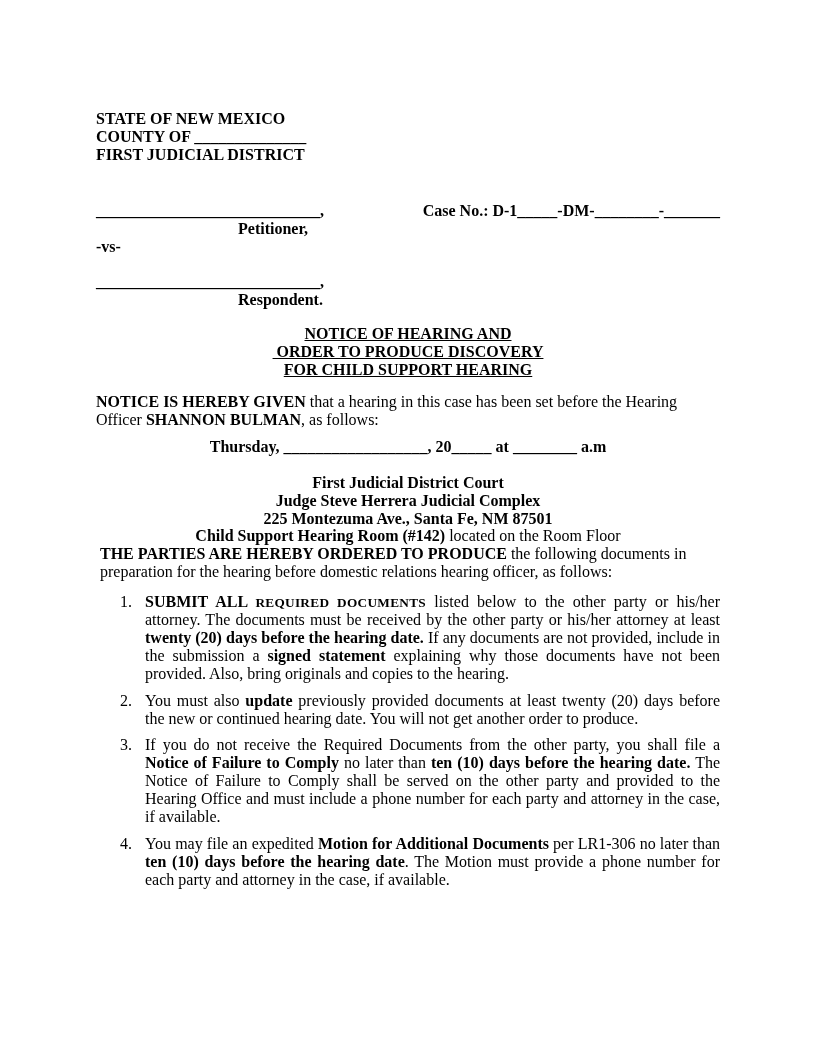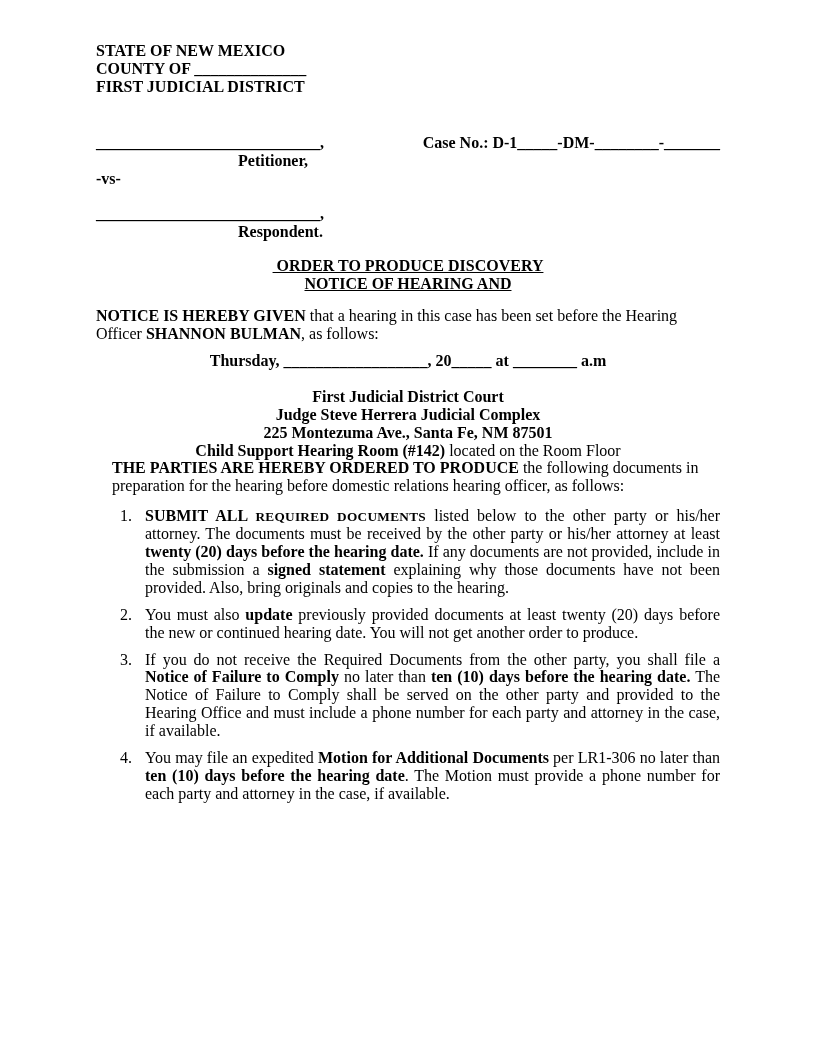--- a/index.html
+++ b/index.html
@@ -4,21 +4,21 @@
 <style>
   html, body {
     margin: 0;
     padding: 0;
     background: #ffffff;
   }
   .page {
     width: 816px;
     height: 1056px;
     box-sizing: border-box;
-    padding: 42px 96px 60px 96px;
+    padding: 110px 96px 60px 96px;
     background: #ffffff;
     font-family: "Liberation Serif", "DejaVu Serif", serif;
     font-size: 16px;
     line-height: 1.12;
     color: #000000;
     overflow: hidden;
   }
   .b, .bold { font-weight: bold; }
   .center { text-align: center; }
   .u { text-decoration: underline; }
@@ -27,21 +27,21 @@
   .header { margin-bottom: 38px; }
   .caption { margin-bottom: 16px; }
   .caption-row { display: flex; justify-content: space-between; }
   .indent { padding-left: 142px; }
   .gap-above { margin-top: 18px; }
 
   .title { margin-bottom: 14px; }
   .notice { margin: 0 0 9px 0; }
   .datetime { margin-bottom: 18px; }
   .location { }
-  .order { margin: 0 0 12px 16px; }
+  .order { margin: 0 0 12px 4px; }
 
   .list .item {
     position: relative;
     padding-left: 49px;
     text-align: justify;
     margin-bottom: 9px;
   }
   .list .item .num {
     position: absolute;
     left: 24px;
@@ -63,22 +63,23 @@
       <span>____________________________,</span>
       <span>Case No.: D-1_____-DM-________-_______</span>
     </div>
     <div class="indent">Petitioner,</div>
     <div>-vs-</div>
     <div class="gap-above">____________________________,</div>
     <div class="indent">Respondent.</div>
   </div>
 
   <div class="title center bold">
+    <div class="u">NOTICE OF HEARING AND</div>
     <div class="u">&nbsp;ORDER TO PRODUCE DISCOVERY</div>
-    <div class="u">NOTICE OF HEARING AND</div>
+    <div class="u">FOR CHILD SUPPORT HEARING</div>
   </div>
 
   <p class="notice"><span class="b">NOTICE IS HEREBY GIVEN</span><span> that a hearing in this case has been set before the Hearing Officer </span><span class="b">SHANNON BULMAN</span><span>, as follows:</span></p>
 
   <div class="datetime center bold">Thursday, __________________, 20_____ at ________ a.m</div>
 
   <div class="location center">
     <div class="bold">First Judicial District Court</div>
     <div class="bold">Judge Steve Herrera Judicial Complex</div>
     <div class="bold">225 Montezuma Ave., Santa Fe, NM 87501</div>

